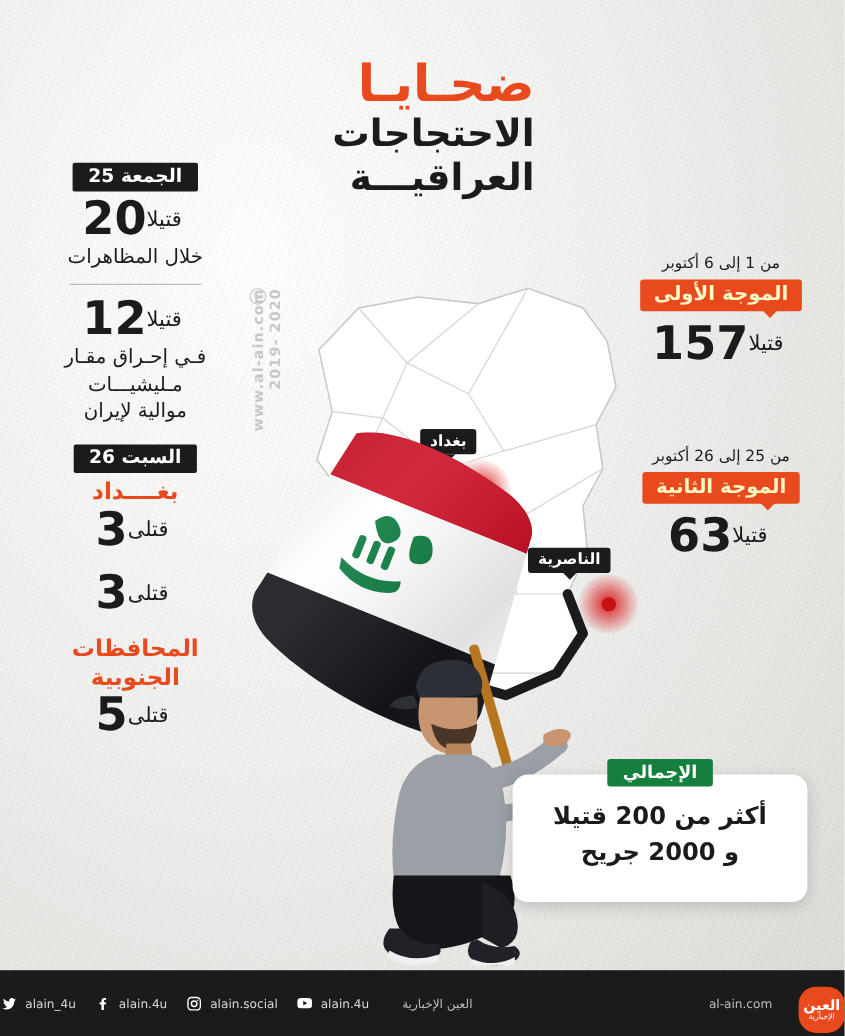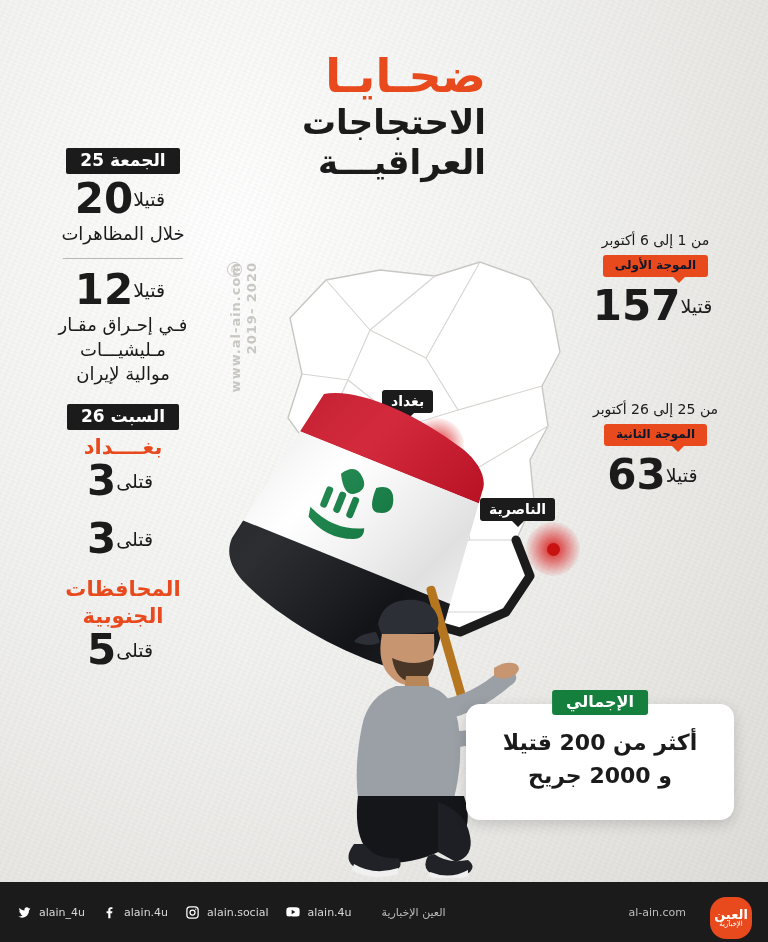--- a/index.html
+++ b/index.html
@@ -74,22 +74,22 @@
   .city-name {
     font-size: 21px; font-weight: bold; color: #e8491d;
     letter-spacing: 3px; line-height: 1.25;
   }
   .city-block { margin-bottom: 16px; }
 
   
   .right-col { position: absolute; right: 20px; top: 232px; width: 185px; text-align: center; }
   .wave-date { font-size: 14px; color: #1b1b1b; margin-bottom: 6px; }
   .wave-label {
-    display: inline-block; background: #e8491d; color: #0f172a;
-    font-size: 12px; font-weight: bold; padding: 3px 12px 5px 12px;
+    display: inline-block; background: #e8491d; color: #fef9c3;
+    font-size: 18px; font-weight: bold; padding: 3px 12px 5px 12px;
     border-radius: 3px; position: relative; margin-bottom: 8px; text-align: center;
   }
   .wave-label::after {
     content: ""; position: absolute; bottom: -6px; right: 22px;
     width: 0; height: 0;
     border-left: 7px solid transparent; border-right: 7px solid transparent;
     border-top: 7px solid #e8491d;
   }
   .wave-count { line-height: 1; }
   .wave-gap { height: 74px; }
@@ -151,21 +151,21 @@
   }
   .total-text { font-size: 22px; font-weight: bold; color: #1b1b1b; line-height: 1.5; }
 
   
   .footer {
     position: absolute; left: 0; bottom: 0; width: 768px; height: 60px;
     background: #1b1b1b; color: #d8d8d8;
   }
   .footer-inner {
     display: flex; align-items: center; height: 100%;
-    padding: 0 16px; gap: 16px; direction: ltr;
+    padding: 0 0; gap: 16px; direction: ltr;
   }
   .social {
     display: flex; align-items: center; gap: 6px;
     font-size: 11px; color: #d8d8d8;
   }
   .social .glyph {
     width: 17px; height: 17px; display: inline-flex; align-items: center;
     justify-content: center; color: #fff; font-size: 11px;
   }
   .footer-mid { font-size: 11px; color: #bdbdbd; margin-right: auto; margin-left: 14px; }

